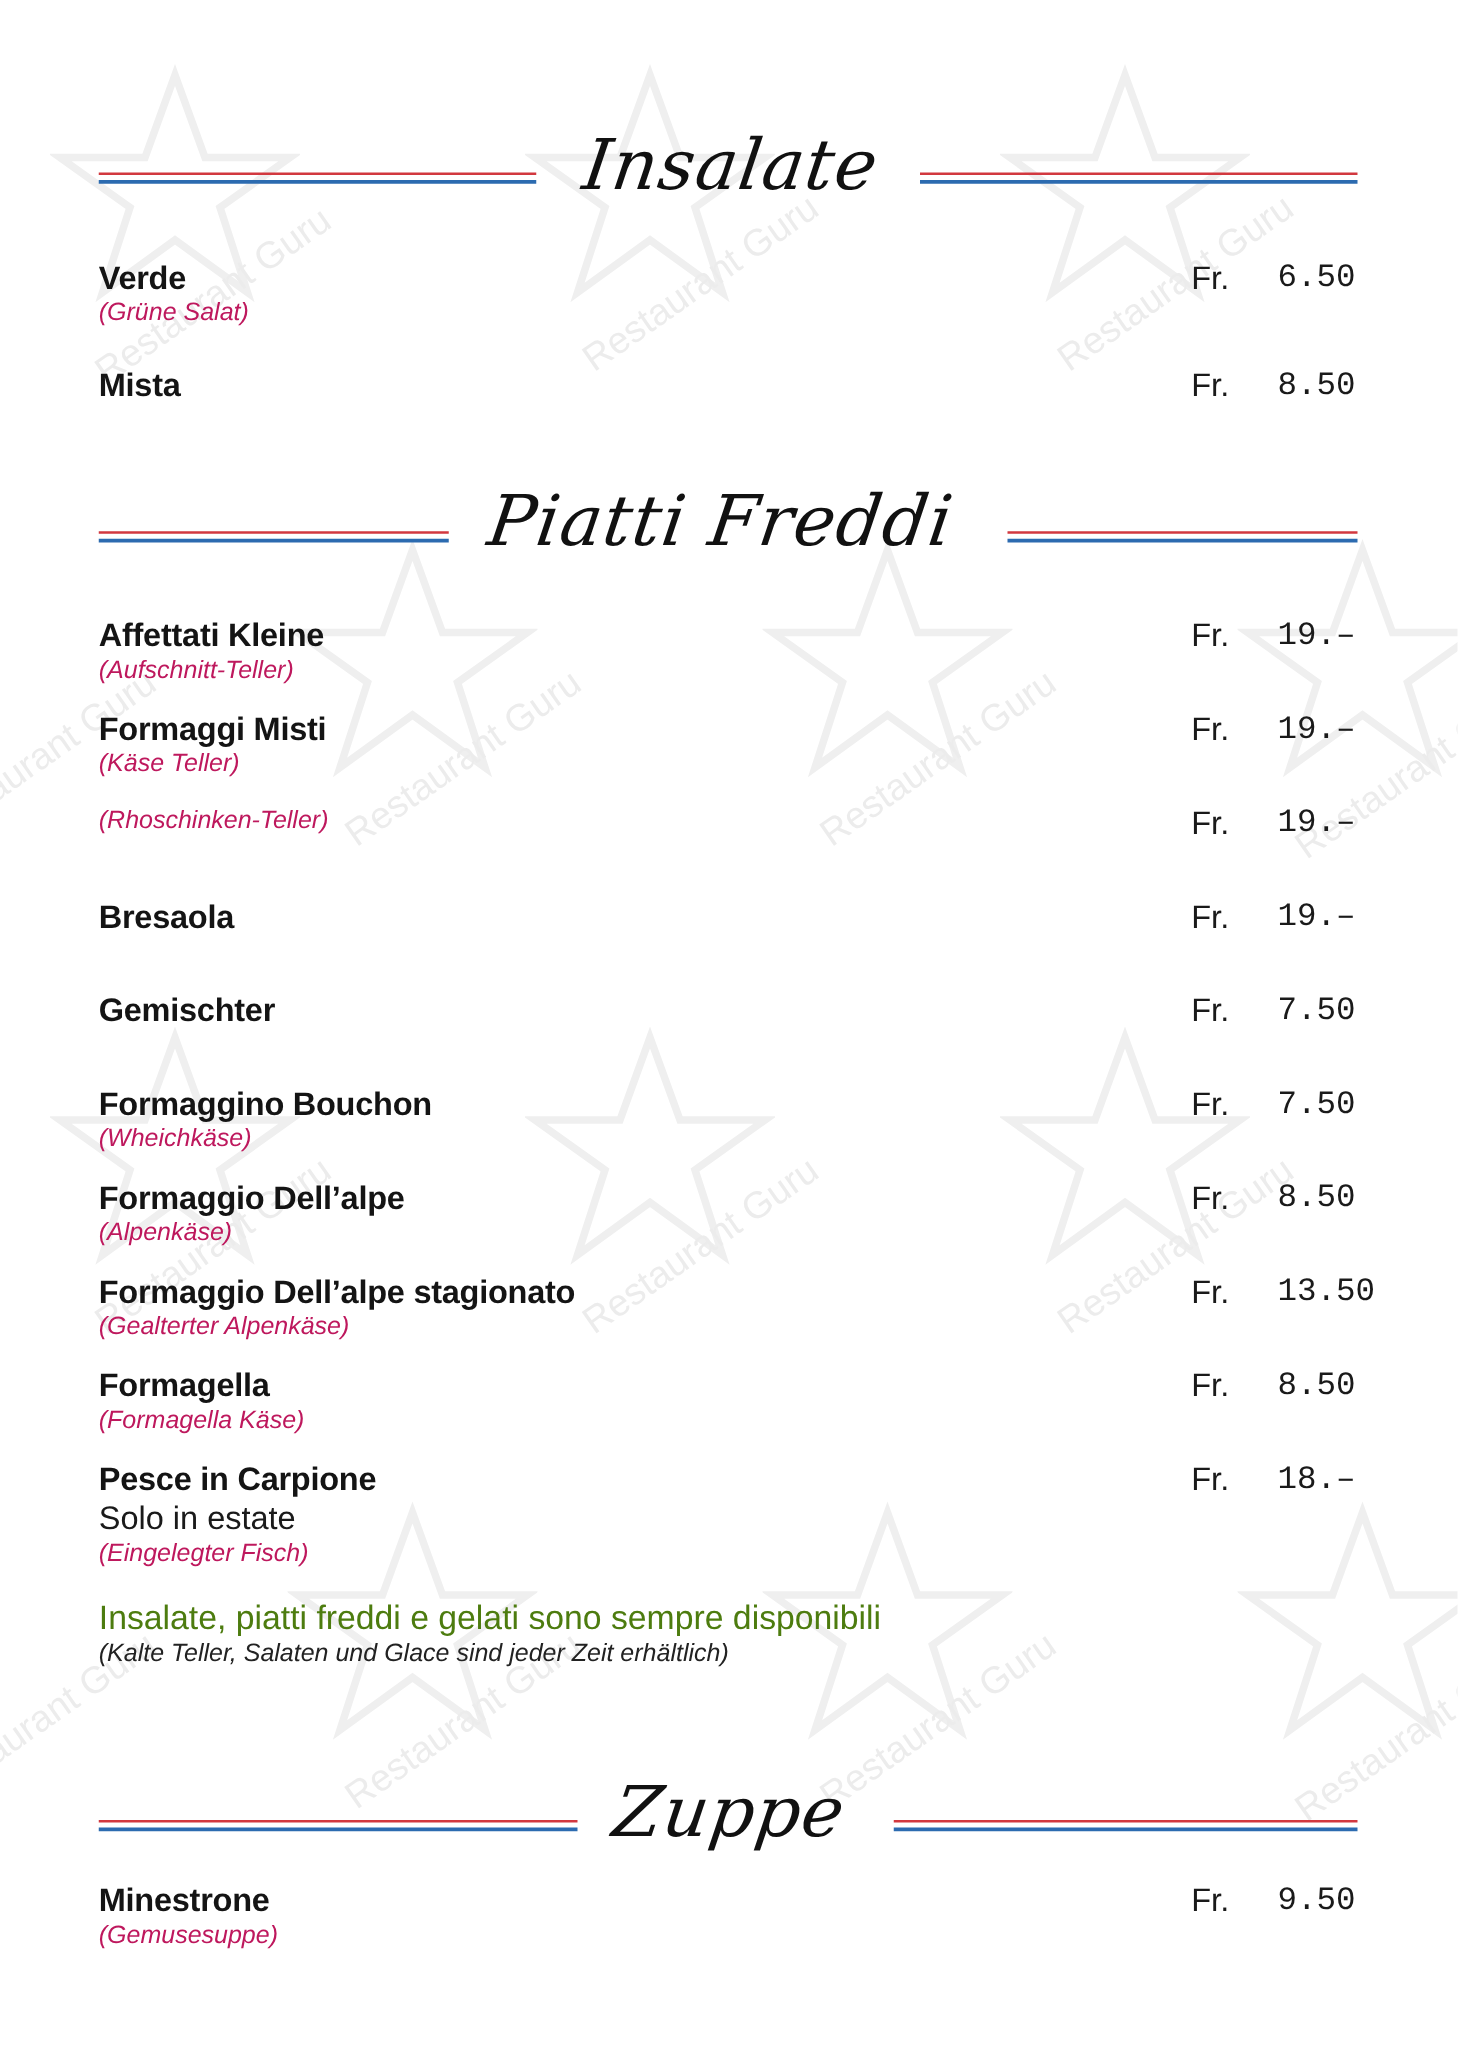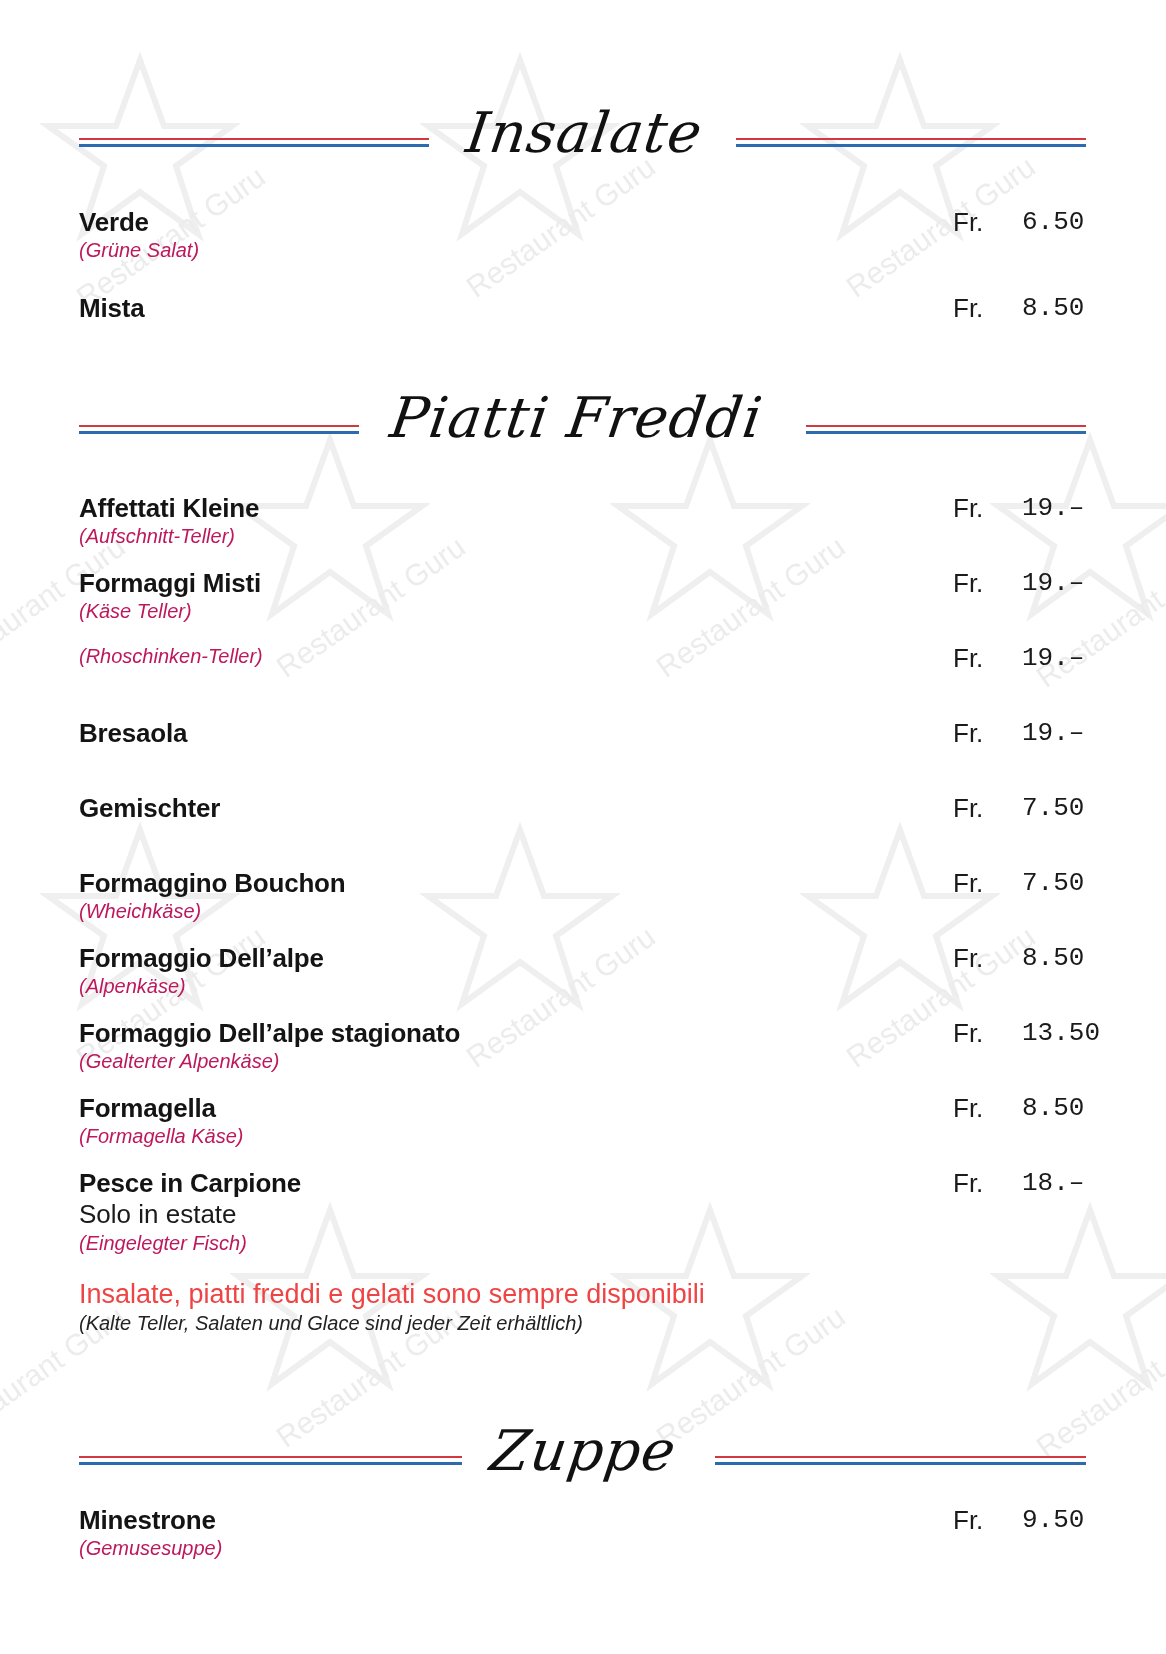--- a/index.html
+++ b/index.html
@@ -24,21 +24,21 @@
       transform: skewX(-8deg);
     }
     .item { position: absolute; left: 79px; width: 1020px; }
     .item .name { font-weight: bold; font-size: 26px; line-height: 30px; color: #141414; letter-spacing: -0.2px; }
     .item .note { font-size: 26px; line-height: 32px; color: #1a1a1a; }
     .item .desc { font-style: italic; font-size: 20px; line-height: 26px; color: #be185d; }
     .price { position: absolute; top: 0; font-size: 26px; line-height: 30px; color: #1a1a1a; }
     .price .cur { position: absolute; left: 874px; }
     .price .val { position: absolute; left: 943px; white-space: nowrap; font-family: Liberation Mono, monospace; }
     .footnote { position: absolute; left: 79px; }
-    .footnote .main { font-size: 27px; line-height: 32px; color: #ef4444; }
+    .footnote .main { font-size: 27px; line-height: 32px; color: #4d7c0f; }
     .footnote .sub { font-style: italic; font-size: 20px; line-height: 26px; color: #222; }
   </style>
 </head>
 <body>
 
 <div class="wm-layer">
   <svg class="wm" style="left:40px;top:50px" width="200" height="200" viewBox="0 0 100 100">
       <path d="M50 5 L62 38 L96 38 L68 58 L79 92 L50 71 L21 92 L32 58 L4 38 L38 38 Z" fill="none" stroke="#efefef" stroke-width="3"></path>
     </svg>
   <svg class="wm" style="left:420px;top:50px" width="200" height="200" viewBox="0 0 100 100">

